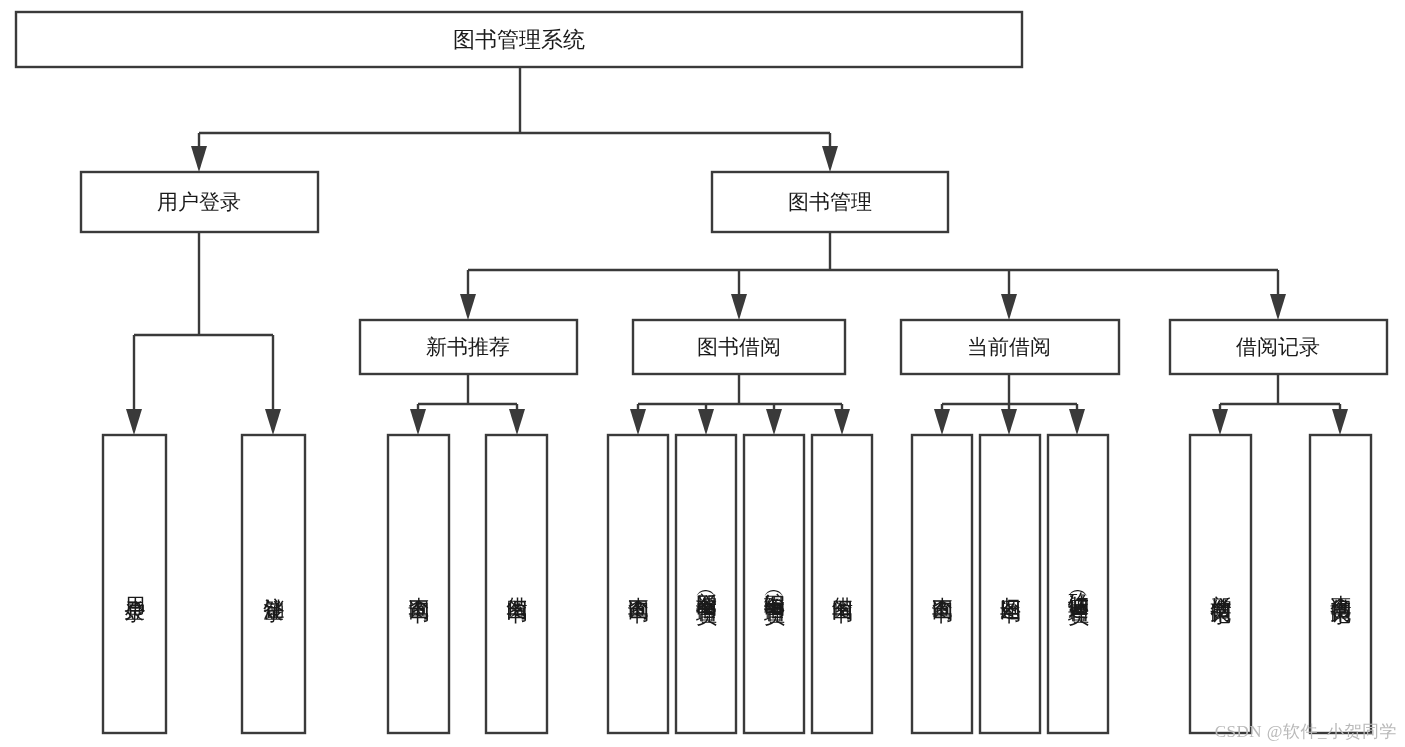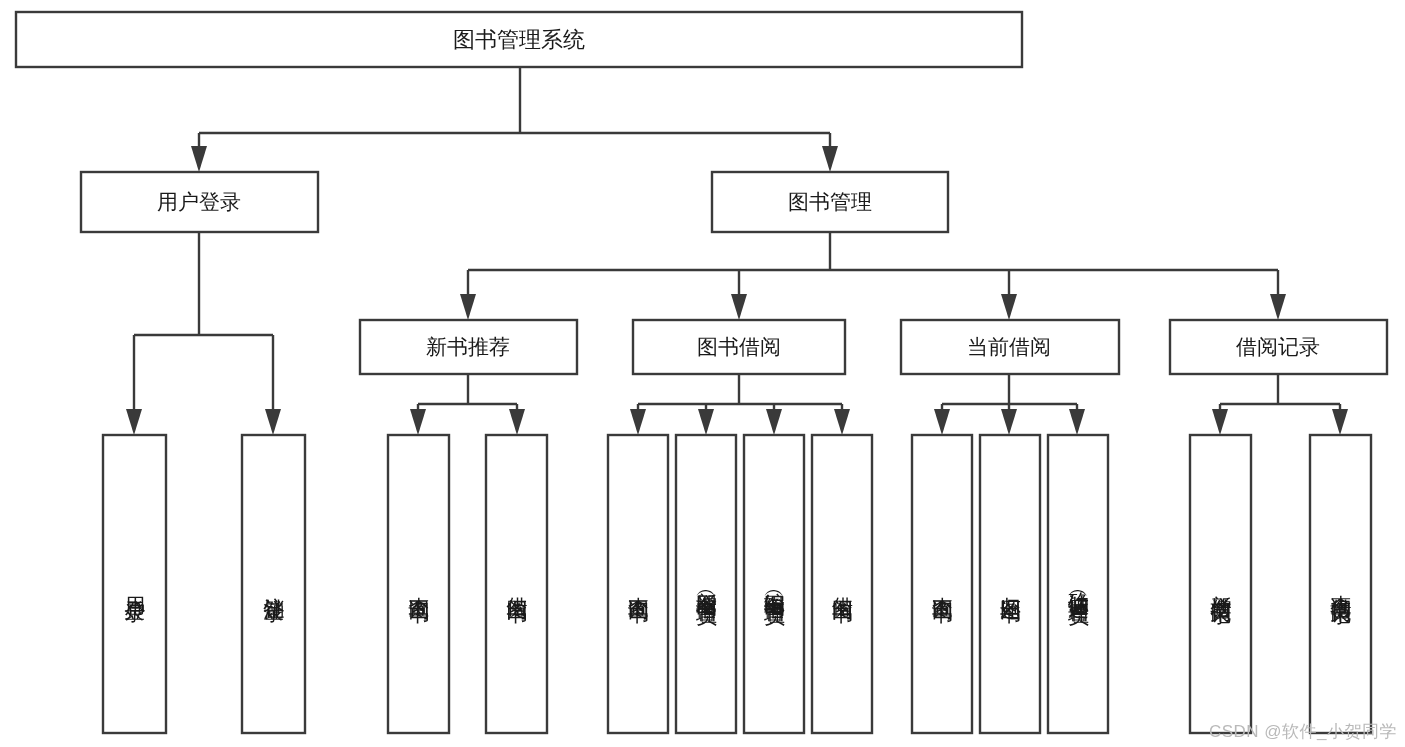--- a/index.html
+++ b/index.html
@@ -70,21 +70,21 @@
     font-size: 21px;
     line-height: 1.18;
     letter-spacing: 2px;
     color: #1a1a1a;
     white-space: nowrap;
   }
   .watermark {
     position: absolute;
     right: 8px;
     bottom: 4px;
-    font-family: Liberation Sans, sans-serif;
+    font-family: Liberation Serif, serif;
     font-size: 17px;
     color: #b9b9b9;
     letter-spacing: 0.5px;
     white-space: nowrap;
   }
 </style>
 </head>
 <body>
 
 <div id="diagram-root">

